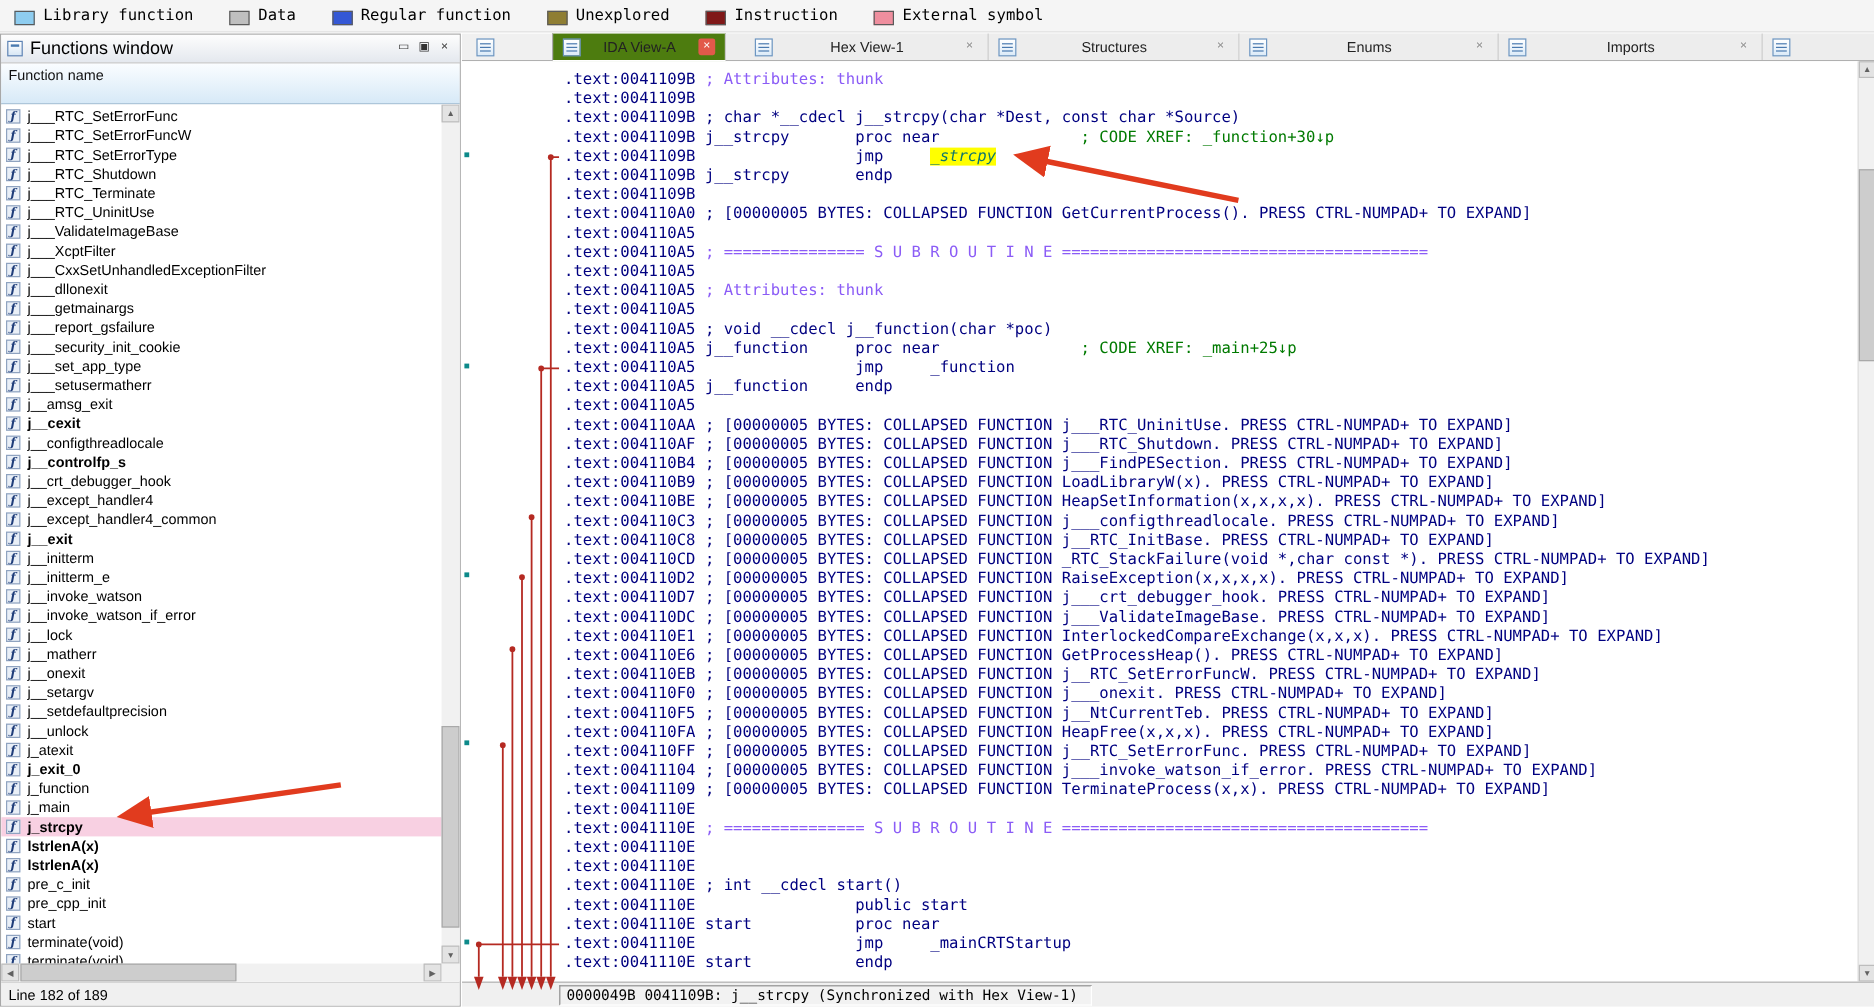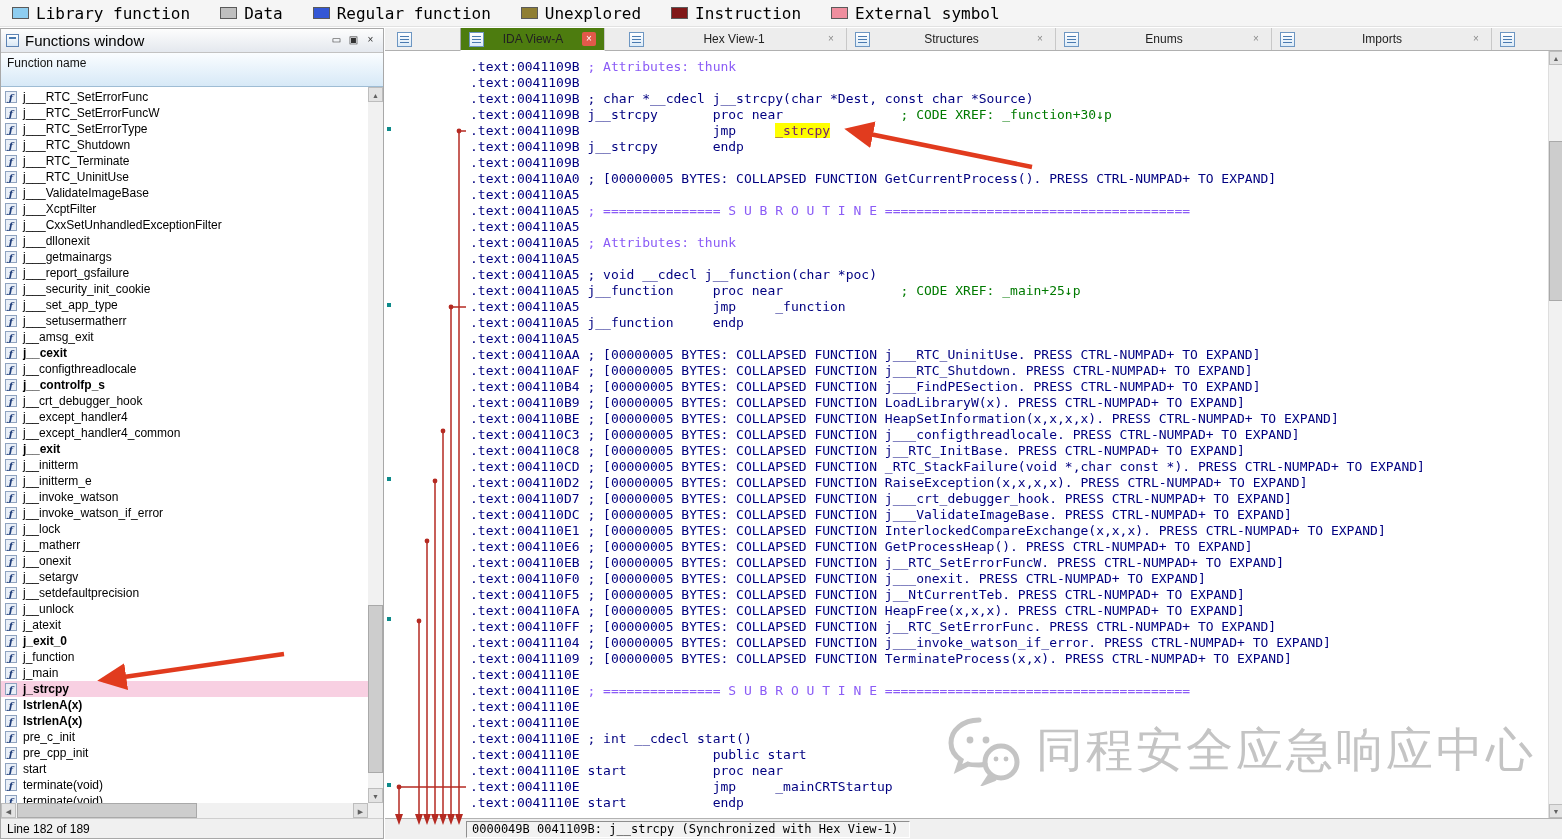--- a/index.html
+++ b/index.html
@@ -5,22 +5,22 @@
   * { margin:0; padding:0; box-sizing:border-box; }
   html,body { width:1562px; height:839px; }
   body { font-family:"Liberation Sans",sans-serif; background:#fff; position:relative; overflow:hidden;
          --hl:#ffff00; --sel:#f8d0e2; --ann:#e13b1e; }
 
   .screen { position:absolute; inset:0; }
 
   
   .legend-bar { position:absolute; left:0; top:0; width:100%; height:27px; background:#f5f5f5;
                 border-bottom:1px solid #e2e2e2; display:flex; align-items:center; padding-left:12px; gap:30px; }
-  .legend-item { display:flex; align-items:center; gap:7px; font-family:"DejaVu Sans Mono",monospace;
-                 font-size:16px; color:#000; }
+  .legend-item { display:flex; align-items:flex-end; gap:7px; font-family:"DejaVu Sans Mono",monospace;
+                 font-size:13px; color:#000; }
   .legend-swatch { width:17px; height:12px; border:1px solid #5a5a5a; }
 
   
   .functions-panel { position:absolute; left:0; top:28px; width:384px; bottom:0; background:#f0f0f0;
                      border:1px solid #a8a8a8; display:flex; flex-direction:column; }
   .fw-titlebar { height:24px; background:linear-gradient(#fdfdfd,#e4e8ee); border-bottom:1px solid #c2c2c2;
                  display:flex; align-items:center; padding:0 5px; gap:6px; flex:none; }
   .fw-icon { width:13px; height:13px; border:1px solid #5d83b4; background:linear-gradient(#fff,#d8e7f5); position:relative; flex:none; }
   .fw-icon::after { content:""; position:absolute; left:2px; right:2px; top:2px; height:2px; background:#4a7ab0; }
   .fw-title { font-size:15px; color:#000; flex:1; }
@@ -72,21 +72,21 @@
 
   .content { position:absolute; left:0; right:0; top:23px; bottom:21px; background:#fff; }
   .arrows-margin { position:absolute; left:0; top:23px; width:81px; height:788px; z-index:3; pointer-events:none; }
   .disasm { position:absolute; left:81px; top:0; right:14px; bottom:0; overflow:hidden;
             padding:8px 0 0 4px; font:13px/16px "DejaVu Sans Mono",monospace; white-space:pre; color:#000080; }
   .dline { height:16px; }
   .seg-a { color:#000080; }
   .seg-n { color:#000080; }
   .seg-c { color:#8b5cf6; }
   .seg-x { color:#007a00; }
-  .seg-hl { color:#701a75; background:var(--hl); }
+  .seg-hl { color:#0f766e; background:var(--hl);font-style:italic; }
   .dv-vscroll { right:0; top:0; bottom:0; width:14px; border-left:1px solid #dedede; }
   .dv-vscroll .sb-arrow { width:14px; height:14px; line-height:14px; }
   .dv-vscroll .up { top:0; left:0; }
   .dv-vscroll .down { bottom:0; left:0; }
   .dv-vscroll .sb-thumb { left:0; width:14px; top:90px; height:160px; }
 
   .main-status { position:absolute; left:0; right:0; bottom:0; height:21px; background:#f0f0f0;
                  border-top:1px solid #b2b2b2; }
   .status-field { position:absolute; left:81px; top:2px; width:444px; height:17px; background:#f2f2f2;
                   border:1px solid; border-color:#8f8f8f #fff #fff #8f8f8f;
@@ -346,21 +346,21 @@
       <span class="tab-corner">
           <span class="tab-icon"></span>
         </span>
       <span class="tab-spacer"></span>
       <span style="display:flex;align-items:stretch;">
           <span class="tab active" style="width: 145px;">
     <span class="tab-icon"></span>
     <span class="tab-label">IDA View-A</span>
     <span class="tab-close">×</span>
   </span>
-          <span class="tab" style="width: 242px; padding-left: 24px;">
+          <span class="tab" style="width: 219px; padding-left: 24px;">
     <span class="tab-icon"></span>
     <span class="tab-label">Hex View-1</span>
     <span class="tab-close">×</span>
   </span>
           <span class="tab" style="width: 209px;">
     <span class="tab-icon"></span>
     <span class="tab-label">Structures</span>
     <span class="tab-close">×</span>
   </span>
           <span class="tab" style="width: 216px;">
@@ -425,36 +425,20 @@
           <rect x="2" y="566" width="4" height="4"></rect>
         <rect x="2" y="732" width="4" height="4"></rect>
       </g>
     </svg>
 
     <div class="main-status">
       <div class="status-field">0000049B 0041109B: j__strcpy (Synchronized with Hex View-1)</div>
     </div>
   </div>
 
-  <div class="watermark">
-    <svg width="76" height="72" viewBox="0 0 76 72">
-      <g fill="none" stroke="#c4c4c4" stroke-width="5" stroke-linecap="round">
-        <path d="M33 6 C17 6 5 16 5 29 c0 7 4 13 10 17 l-3 9 10 -5 c3 1 7 1 11 1 2 0 4 0 6 -1"></path>
-        <circle cx="55" cy="48" r="16"></circle>
-        <path d="M44 62 l-4 6 8 -3"></path>
-      </g>
-      <g fill="#c4c4c4">
-        <circle cx="24" cy="26" r="3.4"></circle>
-          <circle cx="40" cy="26" r="3.4"></circle>
-        <circle cx="50" cy="45" r="2.4"></circle>
-          <circle cx="60" cy="45" r="2.4"></circle>
-      </g>
-    </svg>
-    <span class="watermark-text">同程安全应急响应中心</span>
-  </div>
 
   <svg class="annotations" viewBox="0 0 1562 839">
     <defs>
       <marker id="arrowhead" markerWidth="7" markerHeight="7" refX="5.2" refY="3" orient="auto">
         <polygon points="0 0, 6.5 3, 0 6" fill="#e13b1e"></polygon>
       </marker>
     </defs>
     <line x1="1032" y1="167" x2="850" y2="130" stroke="#e13b1e" stroke-width="4.5" marker-end="url(#arrowhead)"></line>
     <line x1="284" y1="654" x2="103" y2="680" stroke="#e13b1e" stroke-width="4.5" marker-end="url(#arrowhead)"></line>
   </svg>

